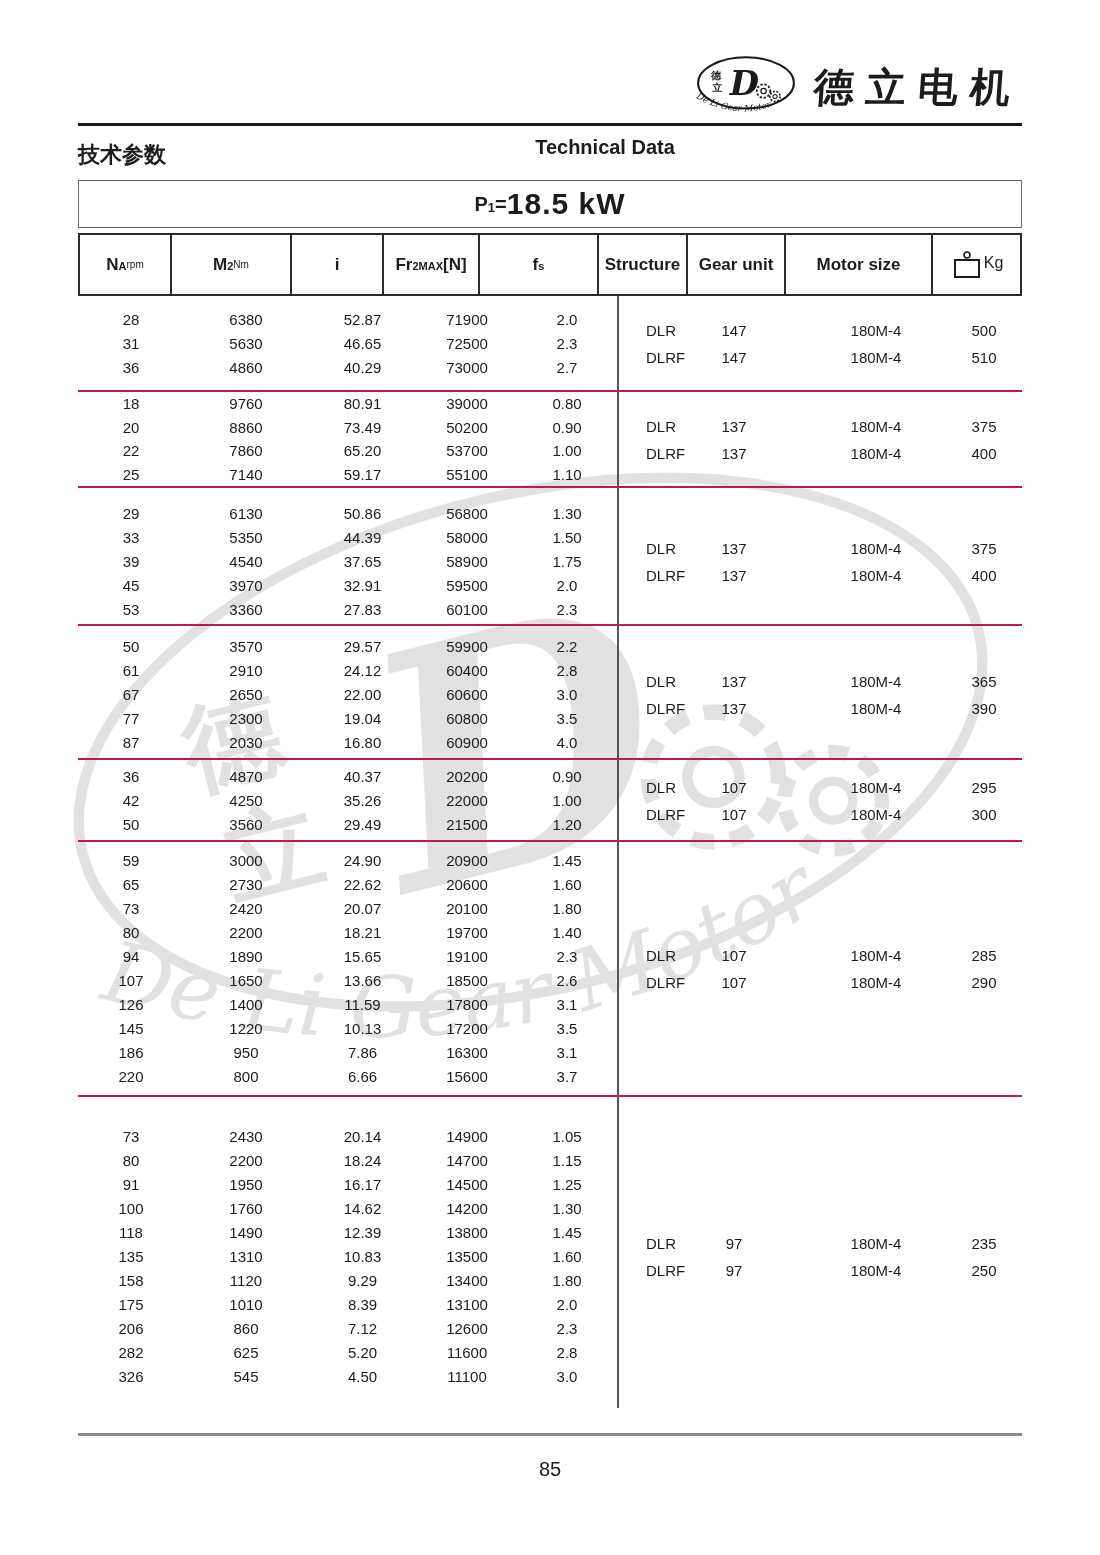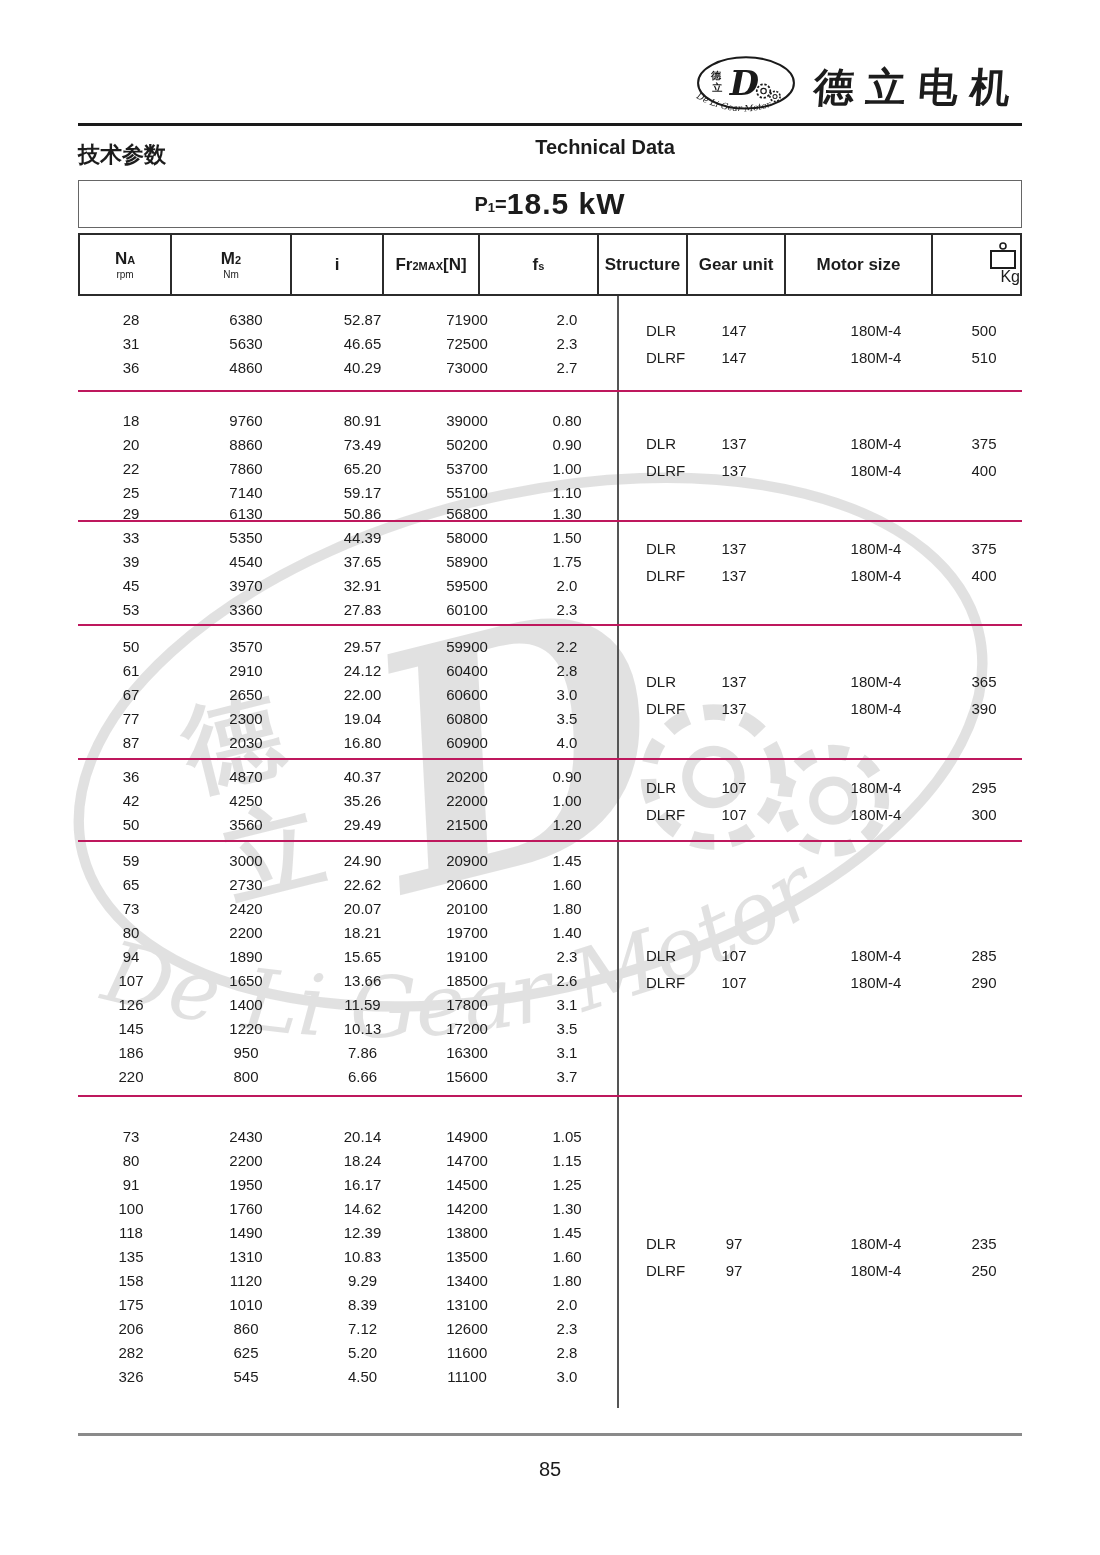--- a/index.html
+++ b/index.html
@@ -18,26 +18,26 @@
   .sec-en{position:absolute;left:0;top:136px;width:1100px;text-align:center;font-size:20px;font-weight:bold;padding-left:110px;box-sizing:border-box;}
   
   .pbox{position:absolute;left:78px;top:180px;width:944px;height:48px;border:1px solid #666;box-sizing:border-box;
         display:flex;align-items:center;justify-content:center;}
   .pbox .small{font-size:20px;font-weight:bold;}
   .pbox sub{font-size:13px;font-weight:bold;vertical-align:baseline;position:relative;top:3px;}
   .pbox .big{font-size:30px;font-weight:bold;letter-spacing:1px;}
   
   .thead{position:absolute;left:78px;top:233px;width:944px;height:63px;border:2px solid #2b2b2b;box-sizing:border-box;
          display:flex;align-items:stretch;background:transparent;}
-  .hcell{border-right:2px solid #2b2b2b;box-sizing:border-box;display:flex;flex-direction:column;align-items:center;justify-content:center;line-height:1.15;}
+  .hcell{border-right:2px solid #2b2b2b;box-sizing:border-box;display:flex;flex-direction:row;align-items:center;justify-content:center;line-height:1.15;}
   .hcell:last-child{border-right:none;}
   .hmain{font-size:17px;font-weight:bold;}
   .hmain sub{font-size:11px;font-weight:bold;vertical-align:baseline;}
   .hsub{font-size:10px;}
-  .kgcell{justify-content:center;align-items:flex-end;}
+  .kgcell{justify-content:center;}
   .kgcell .hsub{font-size:16px;margin-top:-2px;}
   
   .data{position:absolute;left:78px;top:296px;width:944px;height:1119px;}
   .vdivider{position:absolute;left:539px;top:0;width:2px;height:1112px;background:#555;}
   .group{position:absolute;left:0;width:944px;box-sizing:border-box;}
   .group.sep{border-bottom:2px solid #be185d;}
   .rows{position:absolute;left:0;top:0;bottom:0;width:539px;display:flex;flex-direction:column;justify-content:center;}
   .drow{display:grid;grid-template-columns:106px 124px 109px 100px 100px;height:24px;align-items:center;}
   .drow span{text-align:center;font-size:15px;}
   .ginfo{position:absolute;left:539px;top:50%;transform:translateY(-50%);width:405px;}
@@ -177,21 +177,21 @@
               <span class="i-kg">500</span>
             </div>
             <div class="irow">
               <span class="i-structure">DLRF</span>
               <span class="i-gear">147</span>
               <span class="i-motor">180M-4</span>
               <span class="i-kg">510</span>
             </div>
           </div>
         </div>
-        <div class="group sep" style="top: 96px; height: 130px;">
+        <div class="group sep" style="top: 96px; height: 96px;">
           <div class="rows">
             <div class="drow">
               <span>18</span>
               <span>9760</span>
               <span>80.91</span>
               <span>39000</span>
               <span>0.80</span>
             </div>
             <div class="drow">
               <span>20</span>

